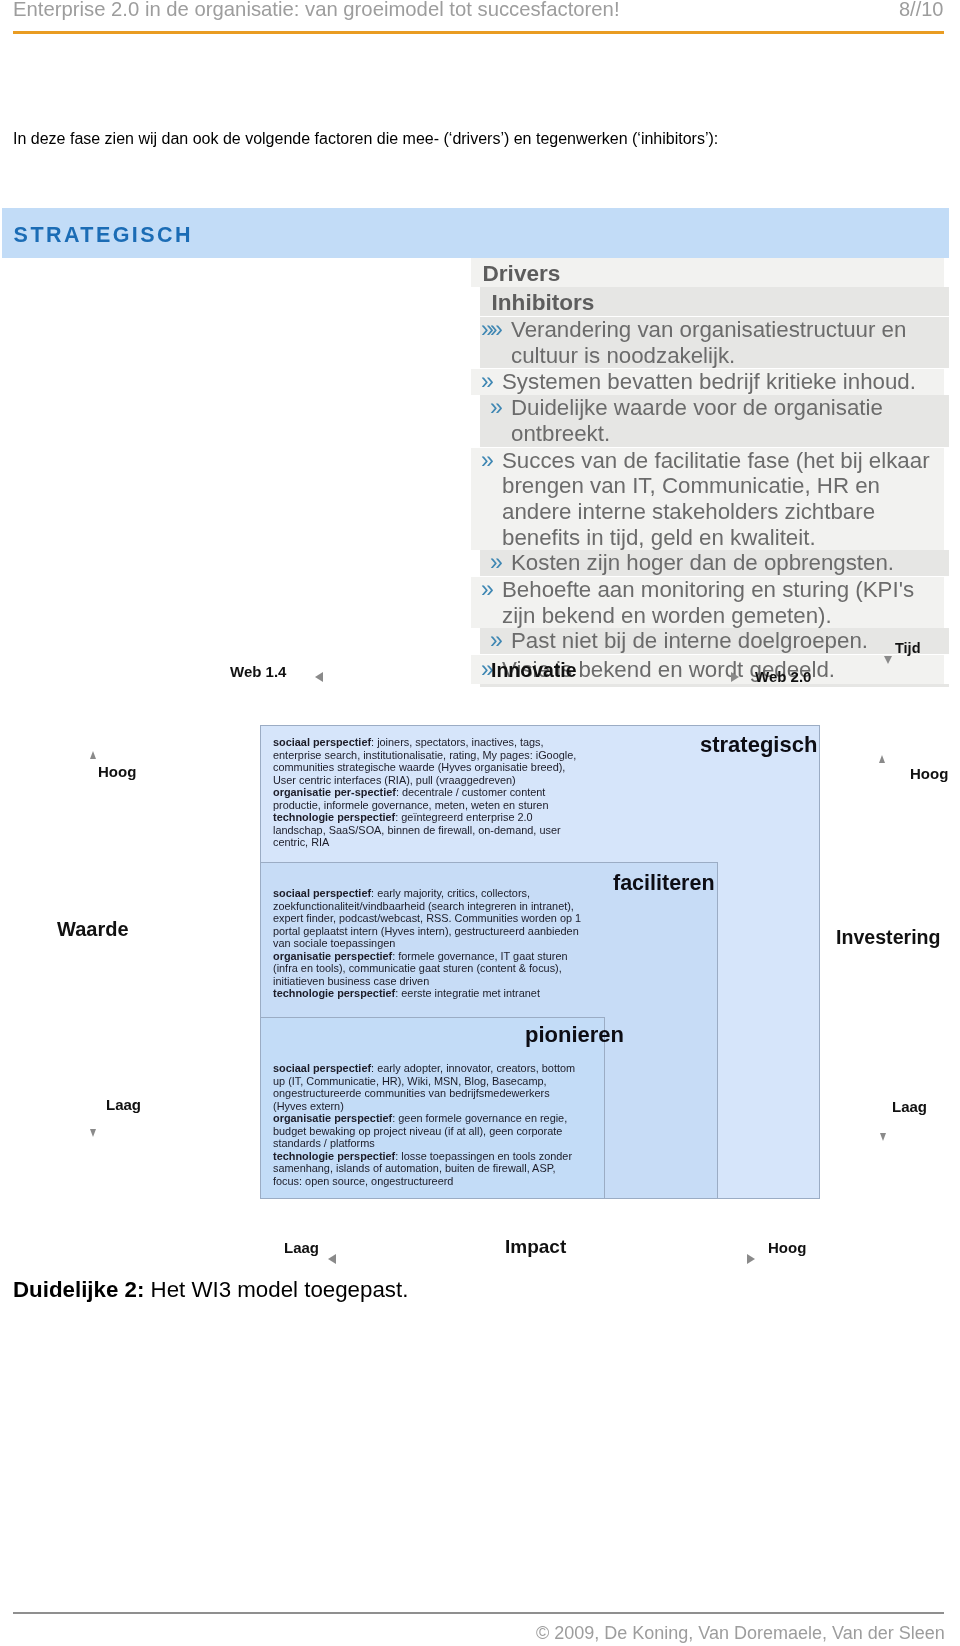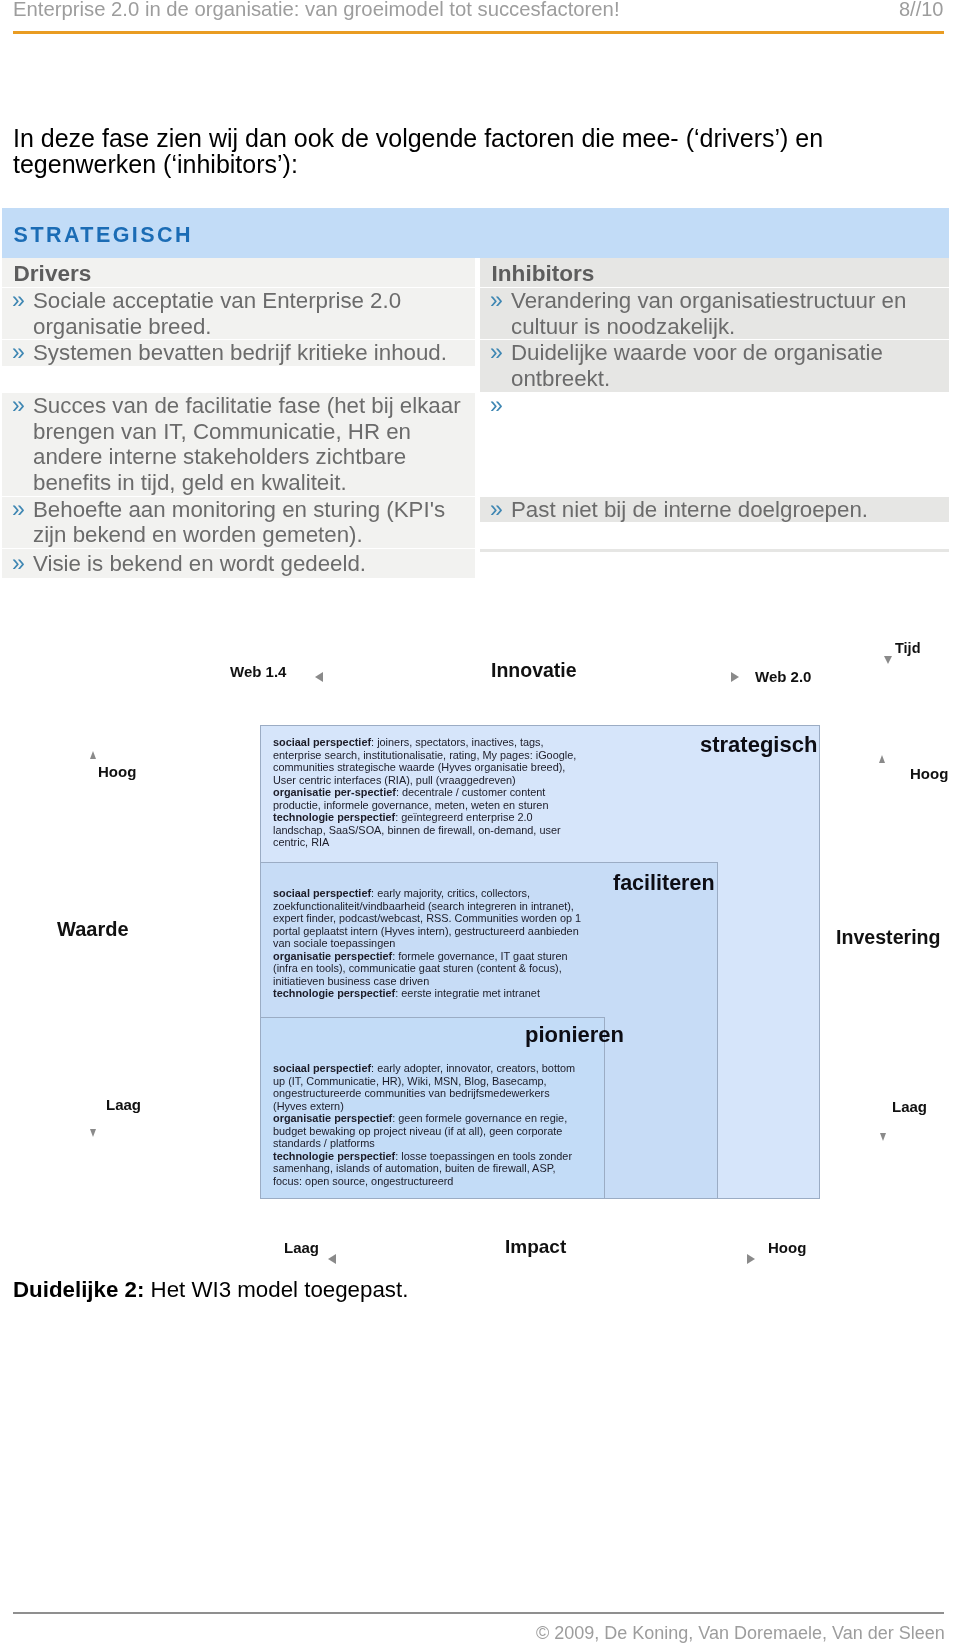--- a/index.html
+++ b/index.html
@@ -3,27 +3,27 @@
 <meta charset="utf-8">
 <style>
   html,body{margin:0;padding:0;}
   body{width:960px;height:1646px;background:#fff;font-family:"Liberation Sans",sans-serif;position:relative;overflow:hidden;-webkit-font-smoothing:antialiased;}
   .page{position:absolute;left:0;top:0;width:810px;height:1646px;}
 
   .hdr-title{position:absolute;left:13px;top:-2px;font-size:20.3px;color:#9d9d9d;white-space:nowrap;}
   .hdr-page{position:absolute;left:899px;top:-2px;font-size:20px;color:#9d9d9d;white-space:nowrap;}
   .hdr-rule{position:absolute;left:13px;top:30.5px;width:931px;height:3px;background:#e99c22;}
 
-  .intro{position:absolute;left:13px;top:126px;width:880px;font-size:25px;color:#000;line-height:25.6px;}
+  .intro{position:absolute;left:13px;top:126px;width:880px;font-size:16px;color:#000;line-height:25.6px;}
 
   .tbl{position:absolute;left:2px;top:208px;width:947px;}
   .band{height:50px;background:#c2dcf7;position:relative;}
   .band span{position:absolute;left:11.6px;top:14.5px;font-size:21.5px;font-weight:bold;color:#1b6cb5;letter-spacing:2.45px;}
 
-  .row{display:flex;align-items:flex-start;}
+  .row{display:flex;align-items:flex-end;flex-direction:column;}
   .cL{width:478px;box-sizing:border-box;background:#f2f2f0;padding:0 6px 0 3px;border-right:5px solid #fff;}
   .cR{width:469px;box-sizing:border-box;background:#e6e6e4;padding:0 6px 0 3px;}
   .hdrow .cL{border-right:5px solid #fff;}
   .hdrow .cL,.hdrow .cR{font-weight:bold;color:#5d5d5d;font-size:22.6px;line-height:26px;padding:3px 6px 0 11.5px;}
   .sep{height:1px;background:#fff;}
   .li{position:relative;font-size:22.3px;color:#6b6b6b;line-height:25.7px;padding-left:28px;white-space:pre-line;}
   .bul{position:absolute;left:7px;top:0;color:#3f87b3;font-size:23px;line-height:25.7px;}
   #rows > .row:last-child .cL, #rows > .row:last-child .cR{padding-top:2px;padding-bottom:1px;}
 
   .figure{position:absolute;left:0;top:600px;width:960px;height:690px;}
@@ -57,22 +57,21 @@
       <span>STRATEGISCH</span>
     </div>
     <div class="row hdrow">
       <div class="cL">Drivers</div>
       <div class="cR">Inhibitors</div>
     </div>
     <div id="rows">
         <div class="sep"></div>
         <div class="row">
           <div class="cL">
-            <div class="li"><span class="bul">»</span><span>Sociale acceptatie van Enterprise 2.0
-organisatie breed.</span></div>
+            <div class="li"><span class="bul">»</span></div>
           </div>
           <div class="cR">
             <div class="li"><span class="bul">»</span><span>Verandering van organisatiestructuur en
 cultuur is noodzakelijk.</span></div>
           </div>
         </div>
         <div class="sep"></div>
         <div class="row">
           <div class="cL">
             <div class="li"><span class="bul">»</span><span>Systemen bevatten bedrijf kritieke inhoud.</span></div>
@@ -84,21 +83,21 @@
         </div>
         <div class="sep"></div>
         <div class="row">
           <div class="cL">
             <div class="li"><span class="bul">»</span><span>Succes van de facilitatie fase (het bij elkaar
 brengen van IT, Communicatie, HR en
 andere interne stakeholders zichtbare
 benefits in tijd, geld en kwaliteit.</span></div>
           </div>
           <div class="cR">
-            <div class="li"><span class="bul">»</span></div>
+            <div class="li"><span class="bul">»</span><span>Kosten zijn hoger dan de opbrengsten.</span></div>
           </div>
         </div>
         <div class="sep"></div>
         <div class="row">
           <div class="cL">
             <div class="li"><span class="bul">»</span><span>Behoefte aan monitoring en sturing (KPI's
 zijn bekend en worden gemeten).</span></div>
           </div>
           <div class="cR">
             <div class="li"><span class="bul">»</span><span>Past niet bij de interne doelgroepen.</span></div>

